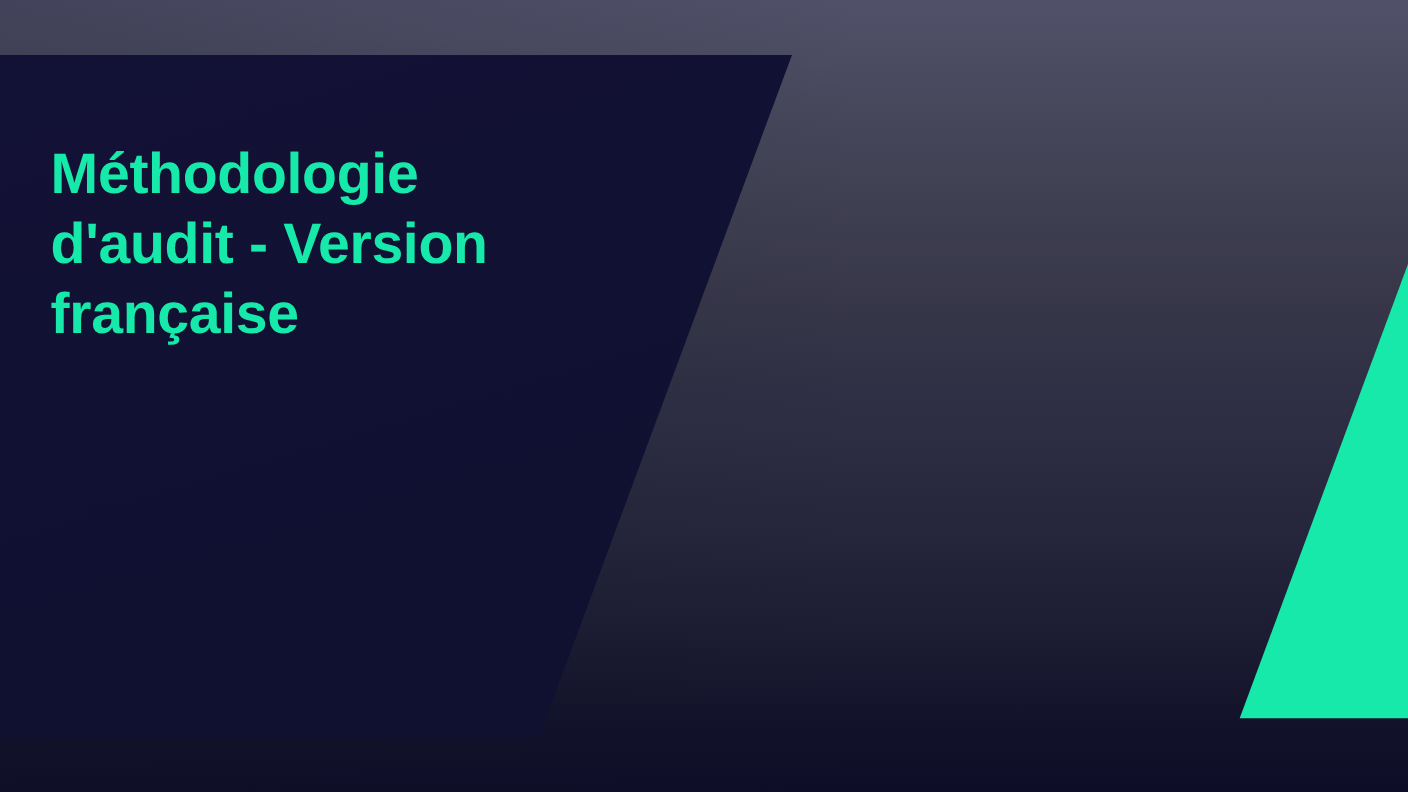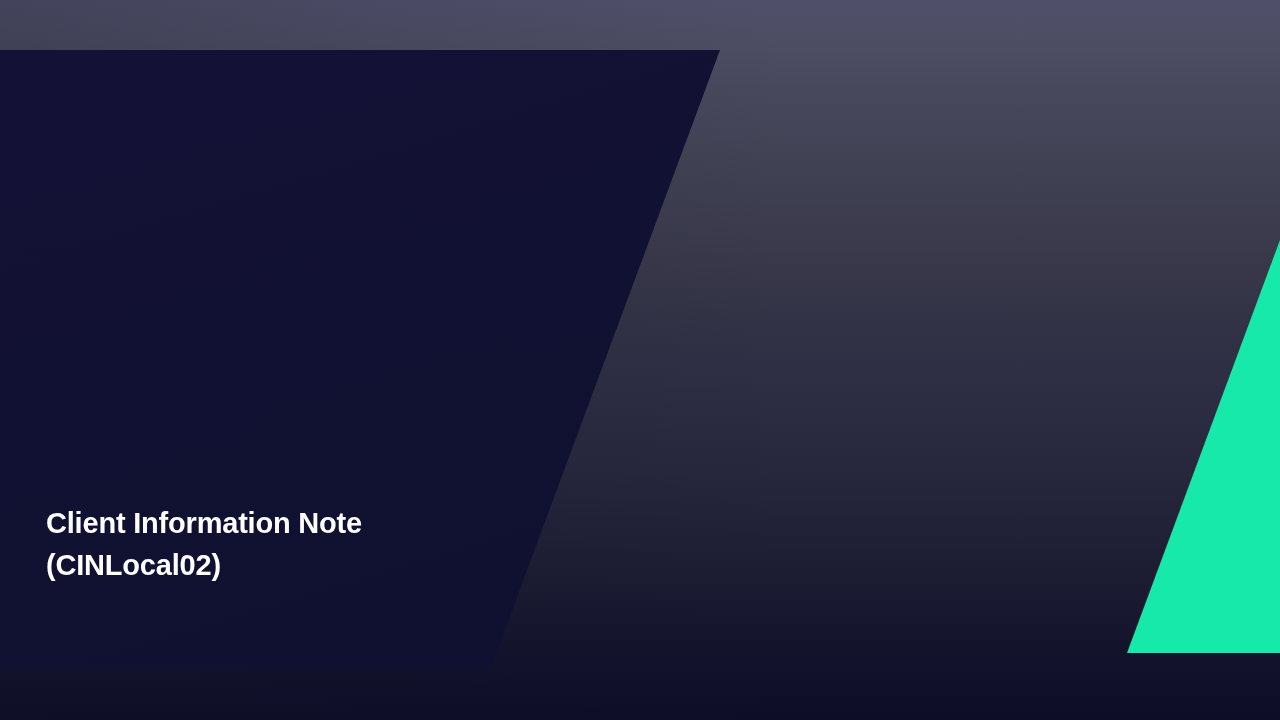--- a/index.html
+++ b/index.html
@@ -112,17 +112,17 @@
         <stop offset="100%" stop-color="#101030"></stop>
       </linearGradient>
     </defs>
 
     <polygon points="0,50 720,50 490,670 0,670" fill="url(#navyGrad)"></polygon>
 
     <polygon points="1280,240 1280,653 1127,653" fill="#16e9a9"></polygon>
   </svg>
 
   <div class="content">
+    <h1 class="title">Méthodologie d'audit - Version française</h1>
 
-    <p class="subtitle">Client Information Note (CINLocal02)</p>
   </div>
 
 </div>
 
 </body></html>

